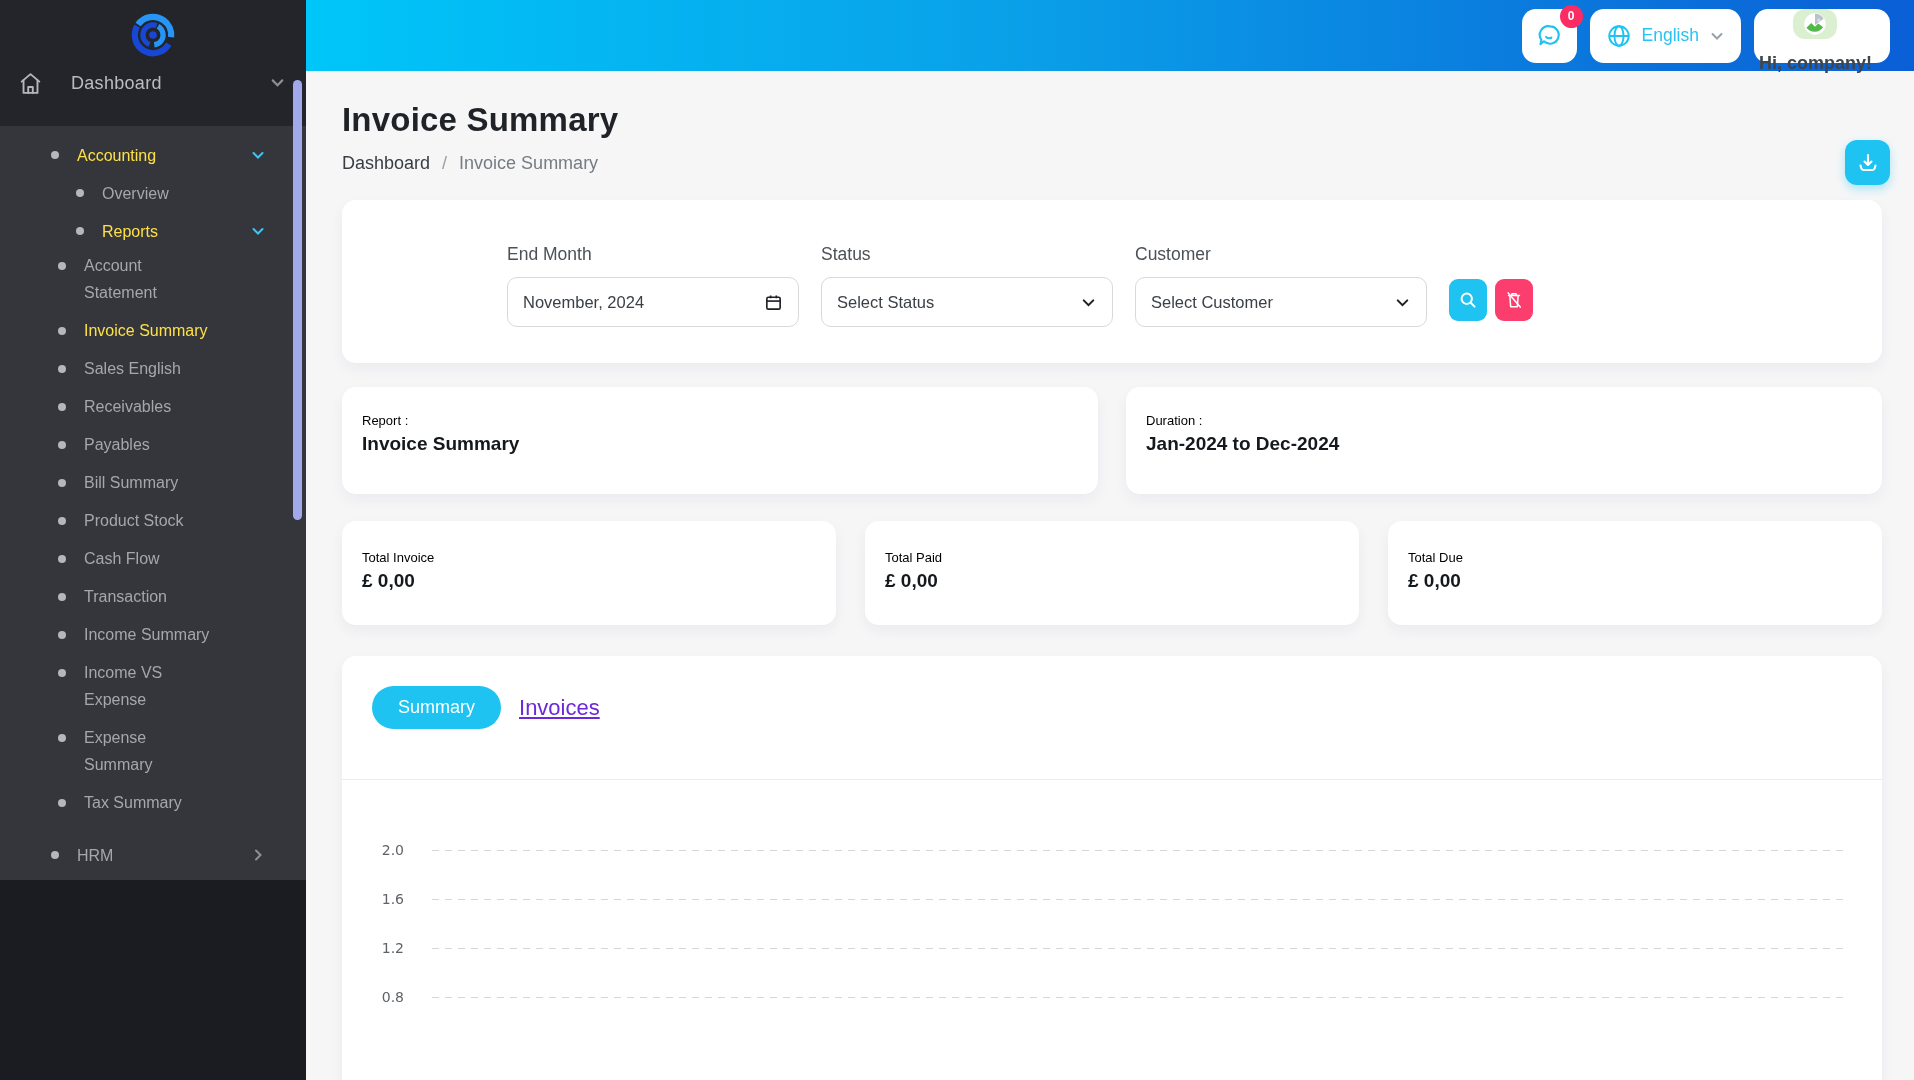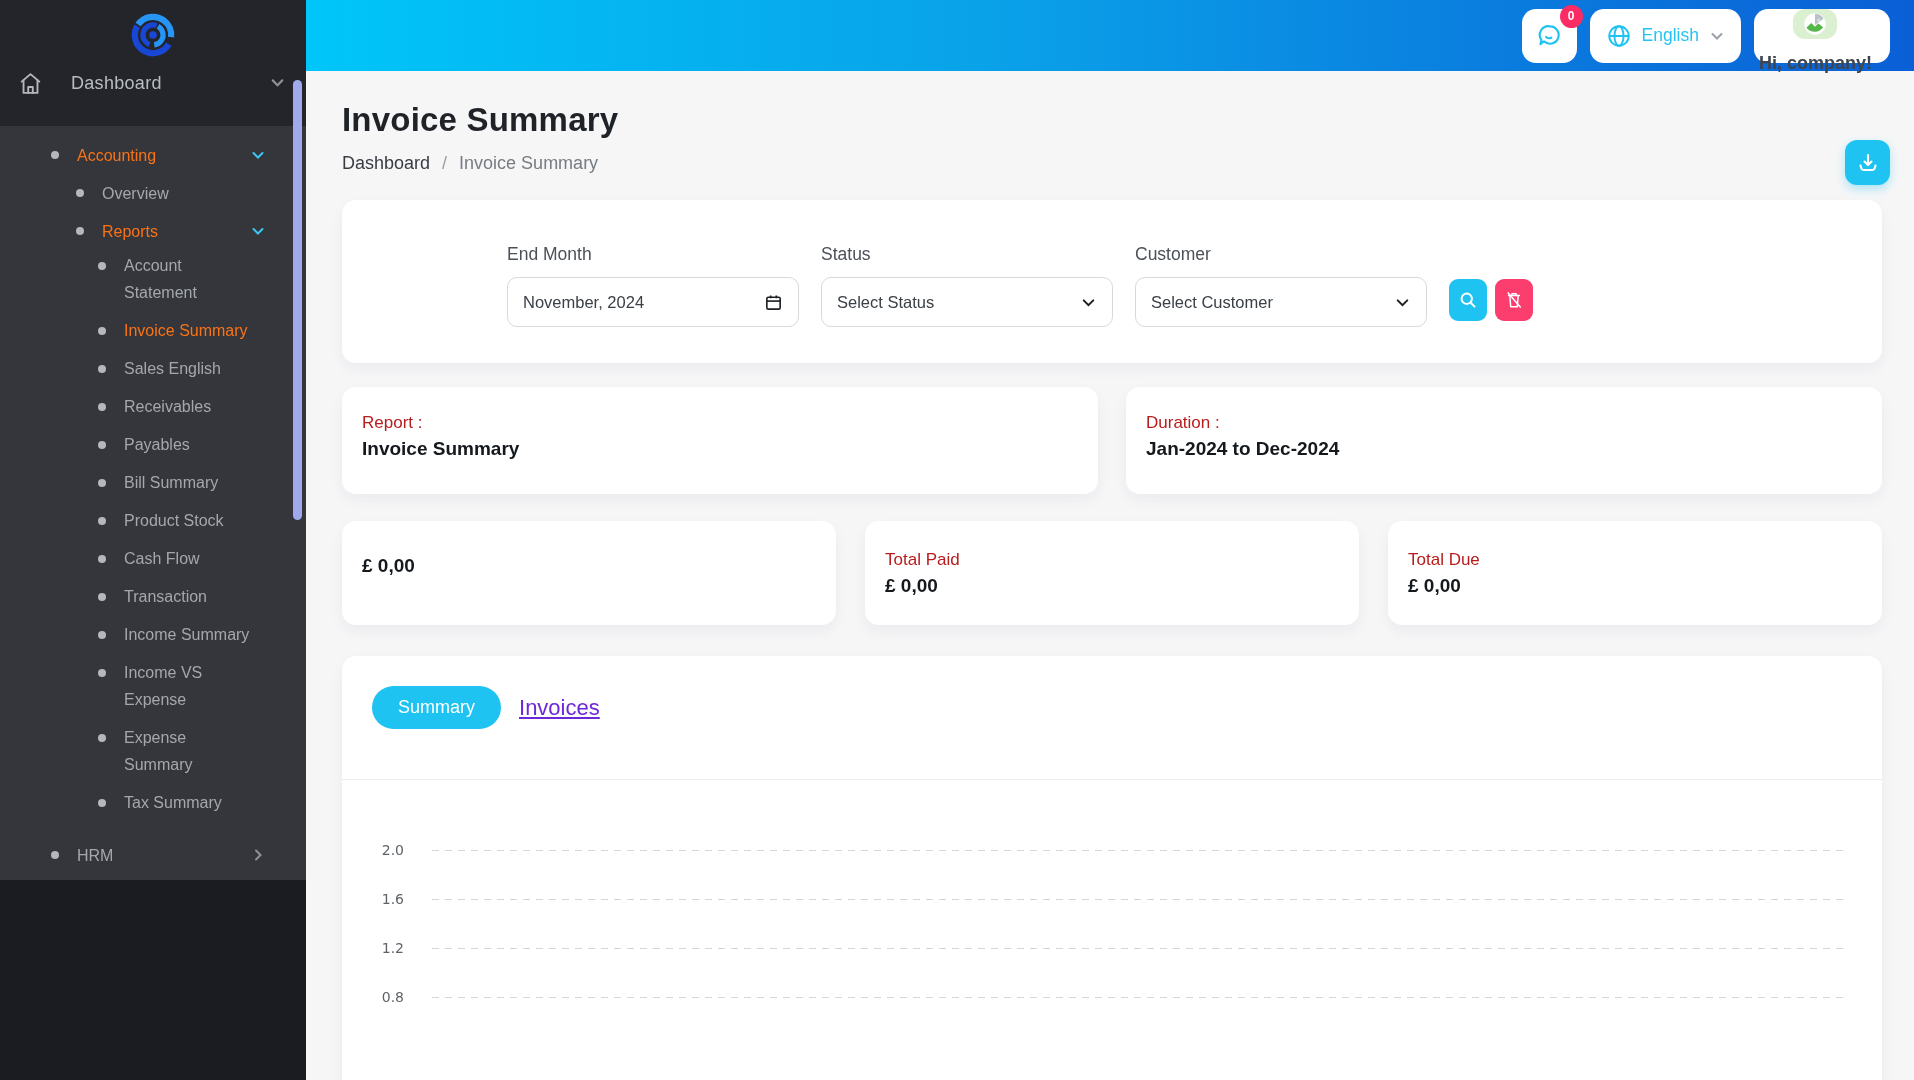--- a/index.html
+++ b/index.html
@@ -16,22 +16,22 @@
   .dash-chev { position:absolute; right:20px; top:14px; width:17px; height:17px; }
 
   .menu-panel { background:#34363c; height:754px; padding-top:14px; position:relative; }
   .mi { position:relative; display:flex; align-items:flex-start; }
   .mi .dot { width:8px; height:8px; border-radius:50%; background:#b4b7bc; flex:0 0 auto; margin-top:10px; }
   .mi .lbl { margin-left:18px; font-size:16px; font-weight:500; color:#a4a7ac; line-height:27px; }
   .mi.lvl1 { padding-left:51px; height:30px; align-items:center; }
   .mi.lvl1 .dot { margin-top:0; }
   .mi.lvl2 { padding-left:76px; height:30px; align-items:center; margin-top:8px; }
   .mi.lvl2 .dot { margin-top:0; }
-  .mi.lvl3 { padding-left:98px; margin-bottom:11px; }
-  .mi .lbl.cyan, .mi.active .lbl { color:#f97316;text-align:center; }
+  .mi.lvl3 { padding-left:58px; margin-bottom:11px; }
+  .mi .lbl.cyan, .mi.active .lbl { color:#fde047;text-align:center; }
   .mi .chev { position:absolute; right:40px; top:7px; width:16px; height:16px; }
   .sub-list { margin-top:6px; }
   .nowrap { white-space:nowrap; }
   .wrap { width:120px; }
   .hrm-row { margin-top:24px; }
   .hrm-row .chev-r { position:absolute; right:40px; top:7px; width:16px; height:16px; }
   .side-scrollbar { position:absolute; left:293px; top:80px; width:9px; height:440px; background:#a2a8ec; border-radius:5px; }
 
   
   .topbar { position:absolute; left:306px; right:0; top:0; height:71px;
@@ -68,21 +68,21 @@
   .f-input { height:50px; border:1px solid #d7d9dc; border-radius:10px; background:#fff;
              display:flex; align-items:center; justify-content:space-between; padding:0 15px;
              font-size:16.5px; color:#3a4046; cursor:pointer; }
   .filter-btns { display:flex; gap:8px; margin-top:35px; }
   .sq-btn { width:38px; height:42px; border-radius:9px; border:none; display:flex; align-items:center; justify-content:center; cursor:pointer; }
   .sq-btn.search { background:#1ec3f2; }
   .sq-btn.reset { background:#fb3e6e; }
 
   .info-row { margin-top:24px; display:flex; gap:28px; }
   .info-card { flex:1; height:107px; padding:26px 20px; }
-  .i-label { font-size:17px; color:#b91c1c; }
+  .i-label { font-size:13px; color:#000000; }
   .i-value { font-size:19px; font-weight:700; color:#15191d; margin-top:5px; }
 
   .stats-row { margin-top:27px; display:flex; gap:29px; }
   .stat-card { flex:1; height:104px; padding:29px 20px; }
 
   .chart-card { margin-top:31px; height:480px; position:relative; padding-top:30px; }
   .tabs { margin-left:30px; display:flex; align-items:center; gap:18px; }
   .tab-pill { background:#1ec3f2; color:#fff; font-size:18px; font-weight:500; height:43px;
               padding:0 26px; border-radius:22px; display:flex; align-items:center; cursor:pointer; }
   .tab-link { color:#6d28d9; font-size:22px; font-weight:500; cursor:pointer;text-decoration:underline; }
@@ -318,20 +318,21 @@
       <div class="i-value">Invoice Summary</div>
     </div>
     <div class="card info-card">
       <div class="i-label">Duration :</div>
       <div class="i-value">Jan-2024 to Dec-2024</div>
     </div>
   </section>
 
   <section class="stats-row">
     <div class="card stat-card">
+      <div class="i-label">Total Invoice</div>
       <div class="i-value">£ 0,00</div>
     </div>
     <div class="card stat-card">
       <div class="i-label">Total Paid</div>
       <div class="i-value">£ 0,00</div>
     </div>
     <div class="card stat-card">
       <div class="i-label">Total Due</div>
       <div class="i-value">£ 0,00</div>
     </div>

